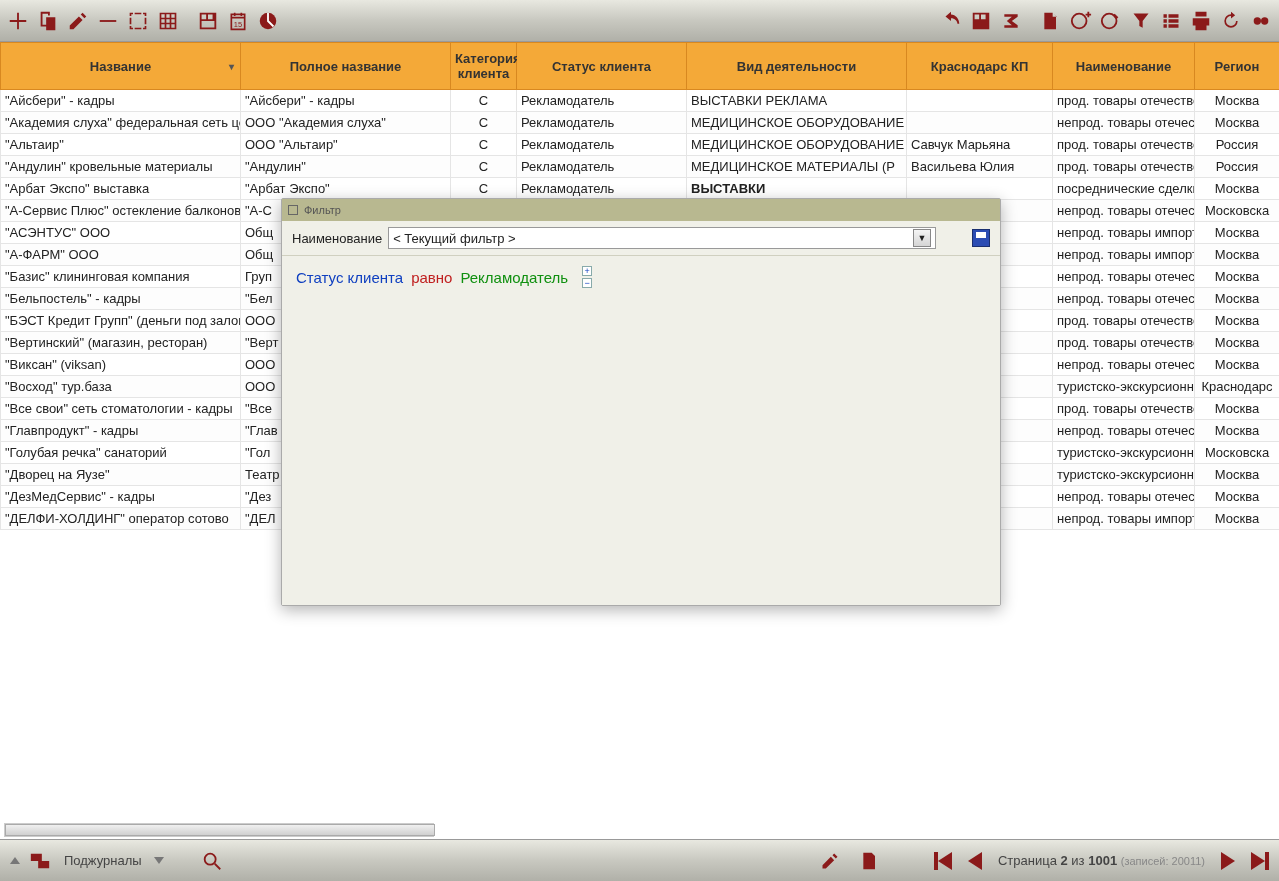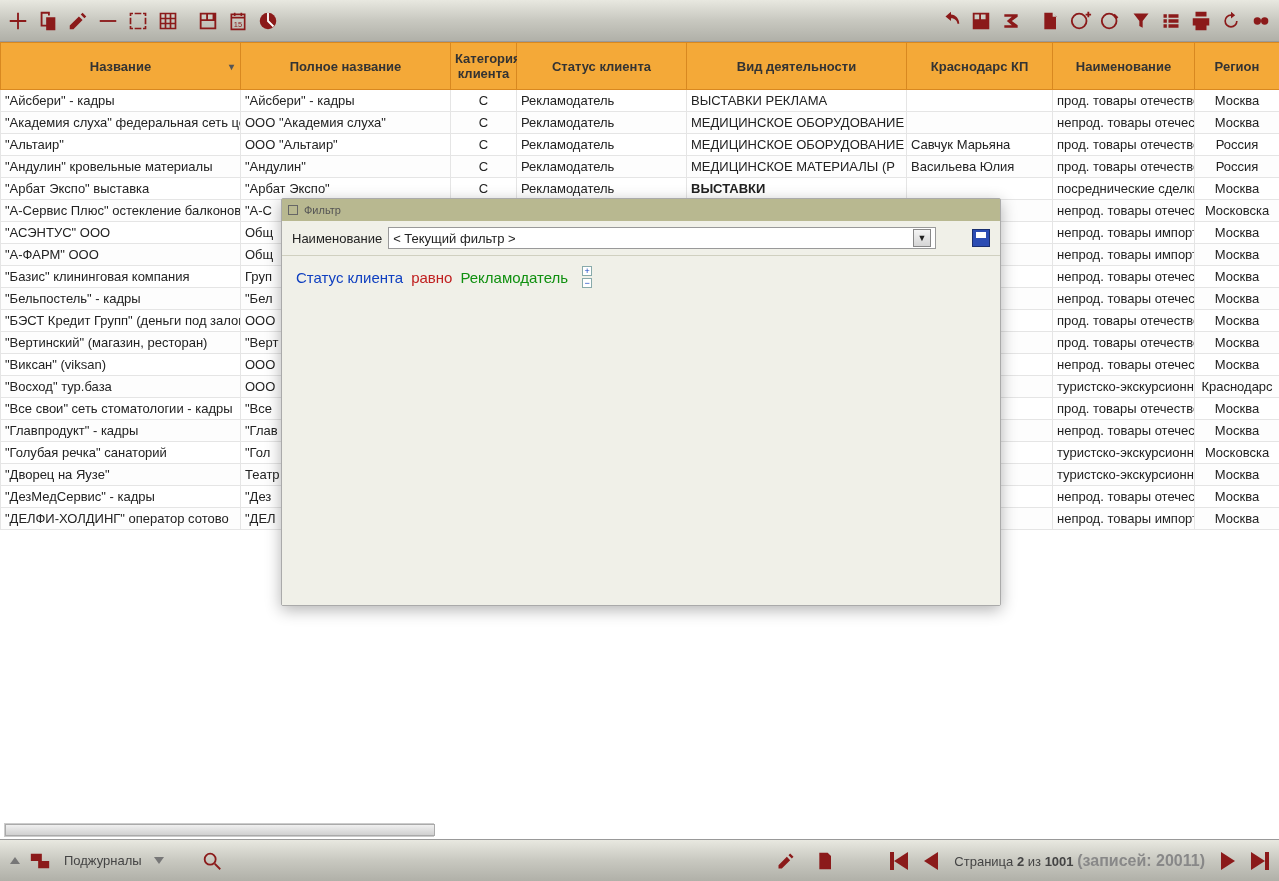--- a/index.html
+++ b/index.html
@@ -233,21 +233,21 @@
     display:flex;align-items:center;justify-content:center;
     cursor: pointer;
   }
   .bottom-icon svg { fill: #8b1a1a; }
   .bottom-right {
     margin-left: auto;
     display: flex; align-items: center; gap: 16px;
   }
   .page-info { color: #444; font-size: 13px; }
   .page-info b { font-weight: bold; }
-  .page-info .sub { color: #888; font-size: 16px; font-weight: bold; }
+  .page-info .sub { color: #888; font-size: 11px; }
   .nav-arrow {
     width: 0; height: 0;
     cursor: pointer;
   }
   .nav-left { border-top: 9px solid transparent; border-bottom: 9px solid transparent; border-right: 14px solid #8b1a1a; }
   .nav-right { border-top: 9px solid transparent; border-bottom: 9px solid transparent; border-left: 14px solid #8b1a1a; }
   .nav-first, .nav-last { display:flex; align-items:center; }
   .nav-first .bar, .nav-last .bar { width:4px; height:18px; background:#8b1a1a;}
 </style>
 </head>

